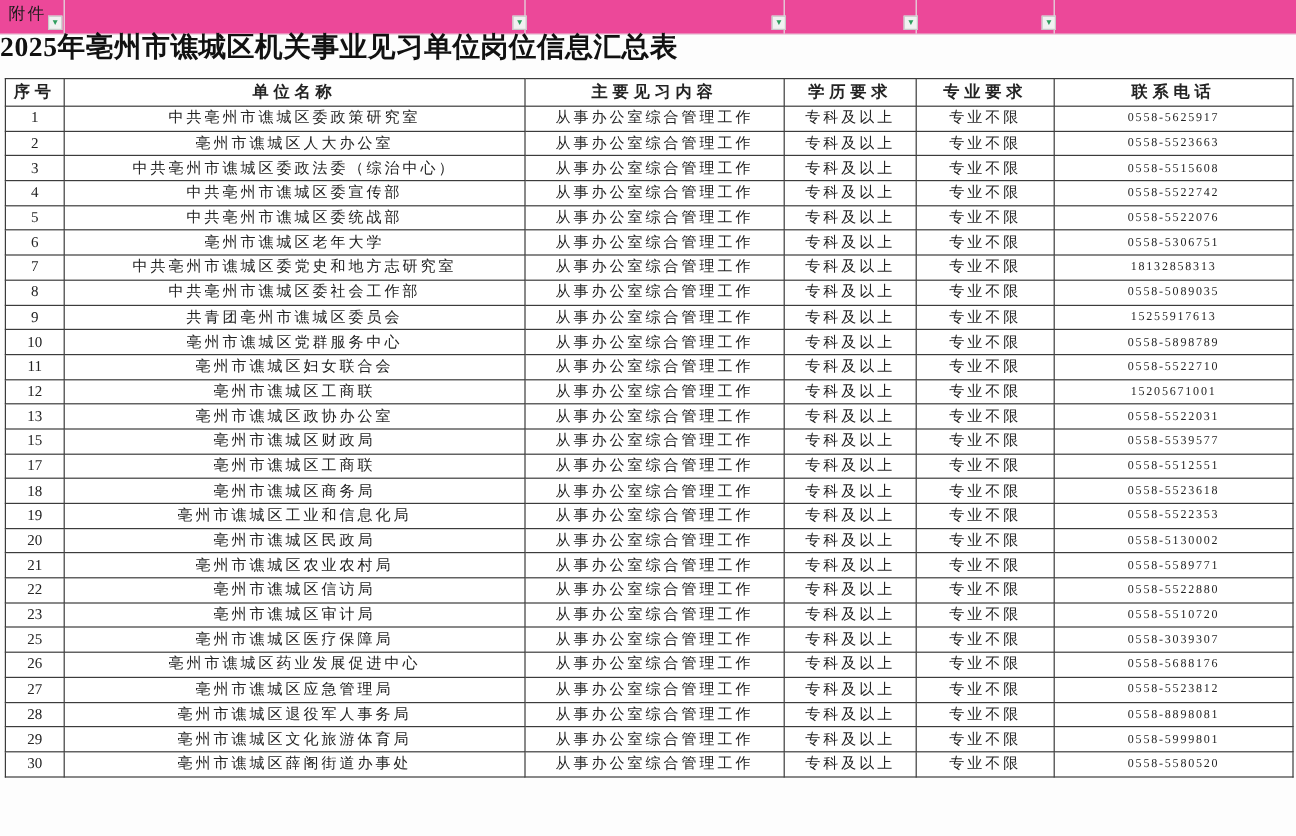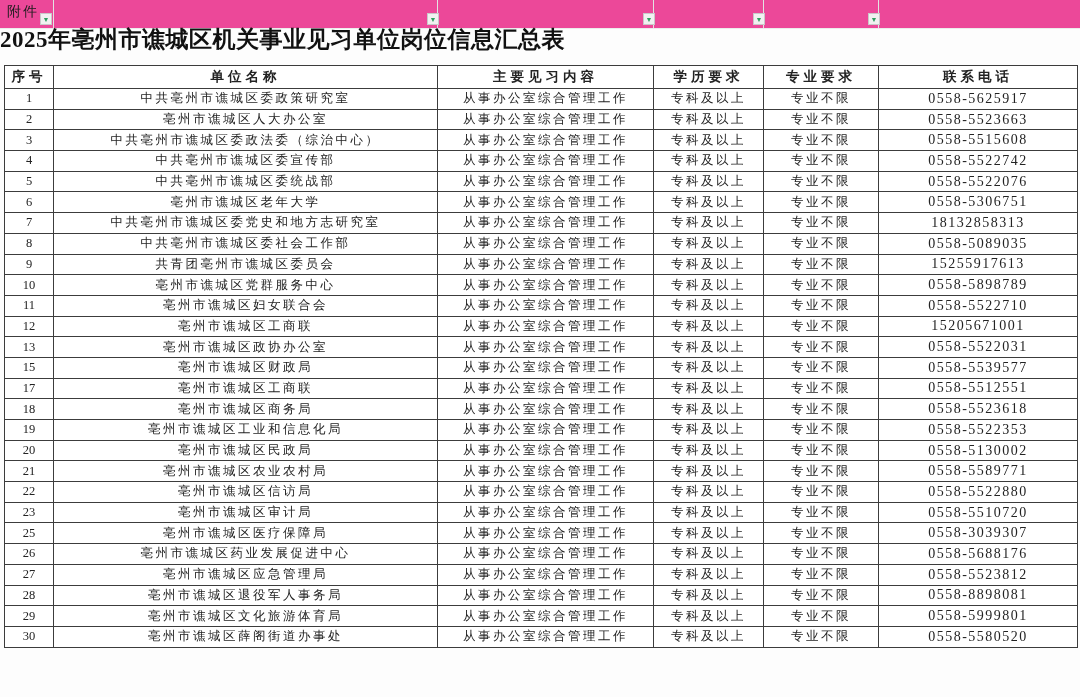--- a/index.html
+++ b/index.html
@@ -24,21 +24,21 @@
     font-weight:bold;font-size:23px;line-height:27px;color:#111;
     letter-spacing:0.5px;}
   
   table{position:absolute;left:4px;top:44px;width:1073px;
     border-collapse:collapse;table-layout:fixed;background:#fff;margin-top:21px;}
   th,td{border:1px solid #3c3c3c;text-align:center;vertical-align:middle;
     padding:0;overflow:hidden;white-space:nowrap;color:#232323;}
   th{height:22px;font-size:13.5px;font-weight:bold;letter-spacing:4px;}
   td{height:19.7px;font-size:12.5px;}
   .c-unit,.c-content,.c-edu,.c-major{letter-spacing:2.5px;}
-  .c-phone{letter-spacing:1.5px;font-size:14px;}
+  .c-phone{letter-spacing:1.5px;font-size:10px;}
   .c-no{letter-spacing:0;}
 </style>
 </head>
 <body>
 
 <div class="screen">
 
   <div class="filter-strip">
     <span class="attachment">附件</span>
     <div class="vline v1"></div>

